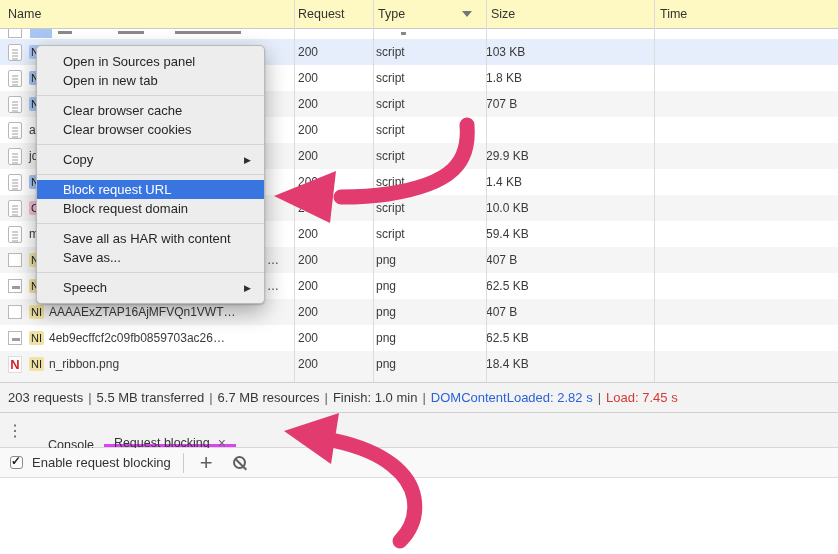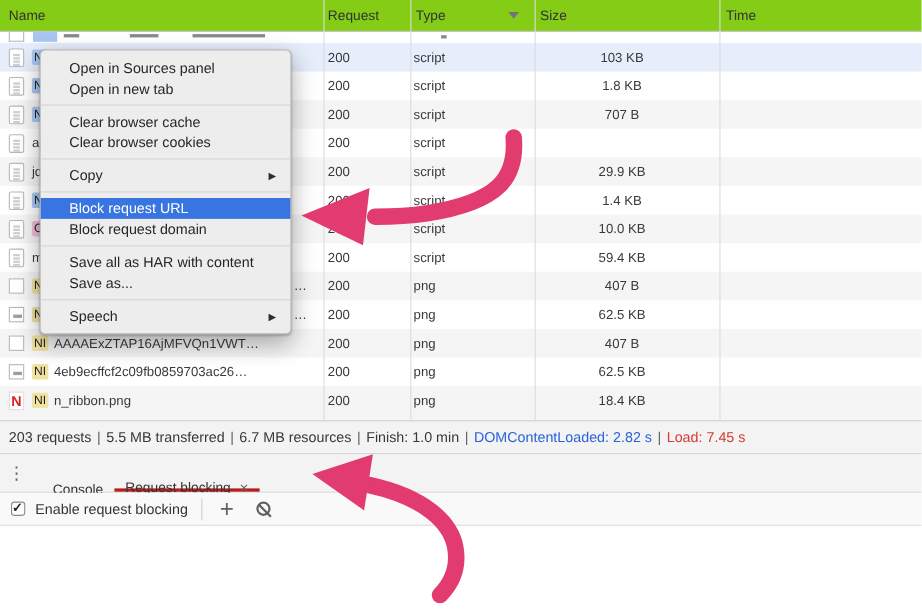--- a/index.html
+++ b/index.html
@@ -1,42 +1,42 @@
 <!DOCTYPE html>
 <html><head>
 <meta charset="utf-8">
 <style>
   * { margin:0; padding:0; box-sizing:border-box; }
   body { font-family:"Liberation Sans", sans-serif; background:#fff; }
   .screen { position:relative; width:838px; height:554px; background:#fff; overflow:hidden;
             font-family:"Liberation Sans", sans-serif; }
 
   
-  .thead { position:absolute; left:0; top:0; width:838px; height:29px; background:#84cc16;
+  .thead { position:absolute; left:0; top:0; width:838px; height:29px; background:#fef9c3;
            border-bottom:1px solid #c9c9c9; z-index:2; }
   .th { position:absolute; top:0; height:28px; line-height:28px; font-size:12.5px; color:#333; }
   .th-name   { left:8px; }
   .th-status { left:298px; }
   .th-type   { left:378px; }
   .th-size   { left:491px; }
   .th-time   { left:660px; }
   .sort-arrow { position:absolute; left:84px; top:11px; width:0; height:0;
                 border-left:5px solid transparent; border-right:5px solid transparent;
                 border-top:6px solid #757575; }
 
   
   #rows { position:absolute; left:0; top:29px; width:838px; height:353px; z-index:1; }
   .row { position:absolute; left:0; width:838px; height:26px; font-size:12px; color:#3a3a3a; }
   .row.stripe   { background:#f5f5f5; }
   .row.selected { background:#e5eefa; }
   .cell-name { position:absolute; left:0; top:0; width:294px; height:26px; display:flex;
                align-items:center; padding-left:8px; overflow:hidden; white-space:nowrap; }
   .cell-status { position:absolute; left:298px; top:0; line-height:26px; }
   .cell-type   { position:absolute; left:376px; top:0; line-height:26px; }
-  .cell-size   { position:absolute; left:486px; top:0; width:159px; line-height:26px; text-align:center; }
+  .cell-size   { position:absolute; left:486px; top:0; width:159px; line-height:26px; text-align:left; }
   .name-text { margin-left:0; }
   .tail { position:absolute; left:267px; top:0; line-height:26px; }
 
   .chip { flex:none; font-size:11px; line-height:14px; padding:0 2px; border-radius:2px;
           color:#222; margin-right:5px; font-family:"Liberation Sans", sans-serif; }
   .chip-blue   { background:#a9c6f3; }
   .chip-yellow { background:#efe2a2; }
   .chip-pink   { background:#f2bcd9; }
 
   .icon-cell { flex:none; margin-right:7px; position:relative; }
@@ -63,21 +63,21 @@
   .seg-blue { color:#2b62d9; }
   .seg-red  { color:#d33a33; }
 
   
   .tab-bar { position:absolute; left:0; top:413px; width:838px; height:35px; background:#f3f3f3;
              border-bottom:1px solid #d6d6d6; display:flex; align-items:stretch; z-index:2; }
   .kebab { width:30px; display:flex; align-items:center; justify-content:center; font-size:16px;
            color:#5f5f5f; letter-spacing:0; cursor:default; }
   .tab { display:flex; align-items:center; padding:0 10px; font-size:12.5px; color:#333;margin-top:29px; }
   .tab.first { margin-left:8px; }
-  .tab.active { border-bottom:3px solid #b91c1c; }
+  .tab.active { border-bottom:3px solid #d946ef; }
   .tab-close { margin-left:8px; color:#666; font-size:14px; }
 
   .drawer-toolbar { position:absolute; left:0; top:448px; width:838px; height:30px; background:#f9f9f9;
                     border-bottom:1px solid #ddd; display:flex; align-items:center; padding-left:10px; z-index:2; }
   .checkbox { width:13px; height:13px; border:1px solid #8a8a8a; border-radius:3px; background:#fdfdfd;
               position:relative; flex:none; }
   .checkbox .check { position:absolute; left:0px; top:-3px; font-size:12px; color:#222; font-weight:bold; }
   .toolbar-label { margin-left:9px; font-size:13px; color:#333; }
   .toolbar-div { width:1px; height:20px; background:#ccc; margin:0 12px; }
   .icon-plus { font-size:22px; color:#5f5f5f; font-weight:300; line-height:20px; margin:0 4px; }

